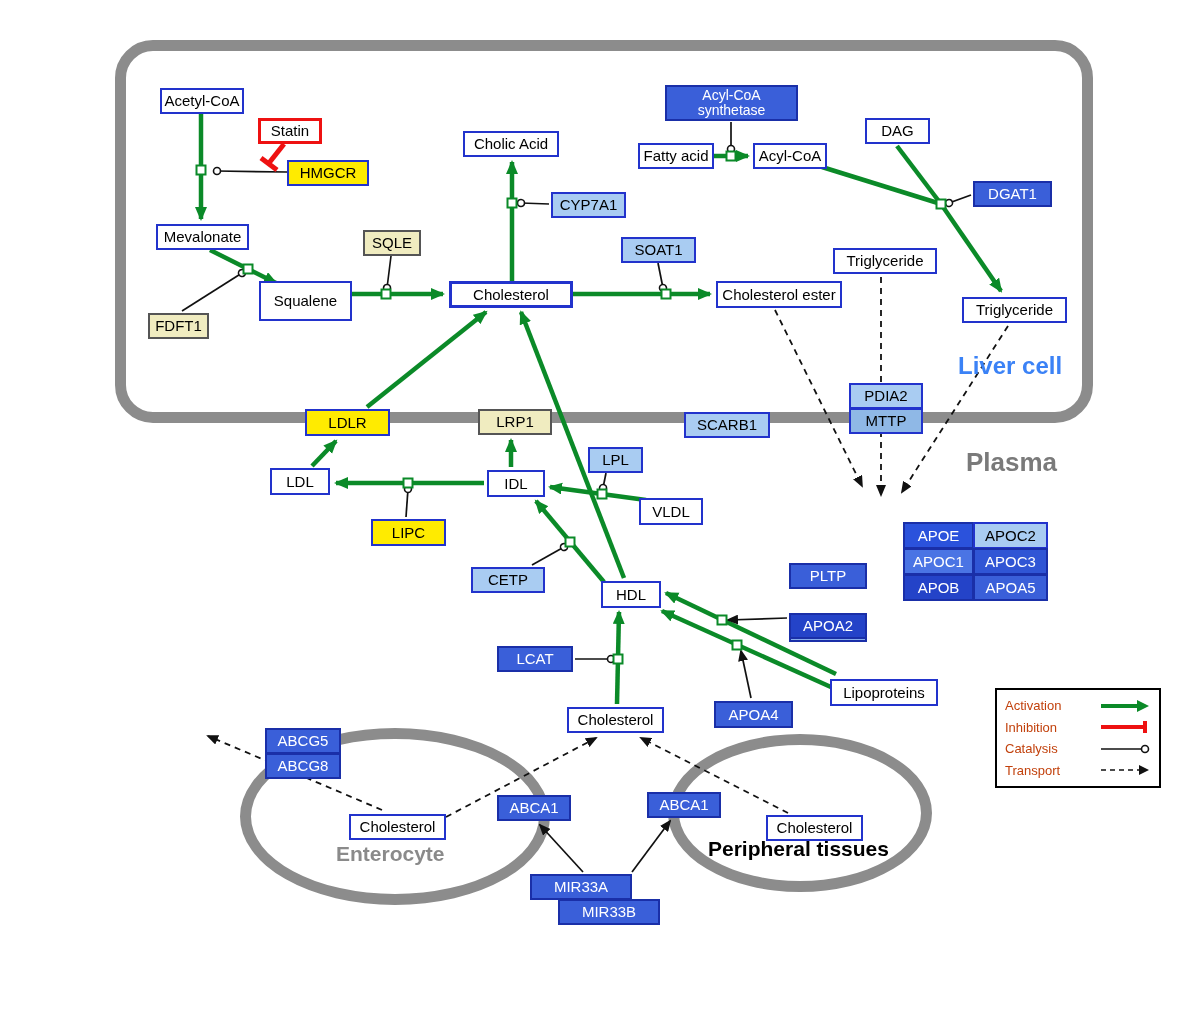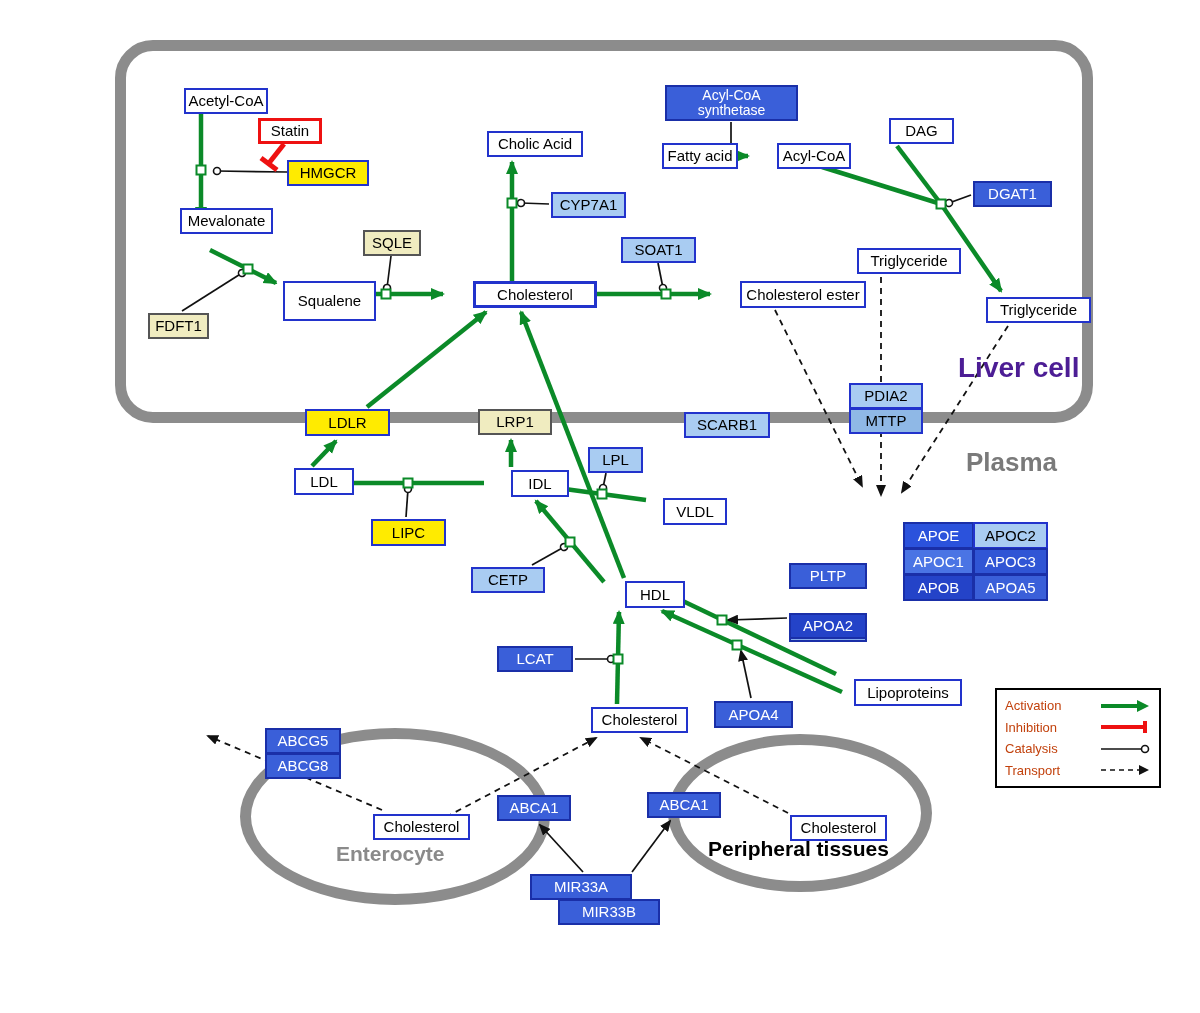--- a/index.html
+++ b/index.html
@@ -4,21 +4,21 @@
 <style>
   html,body{margin:0;padding:0;background:#fff;}
   .canvas{position:relative;width:1200px;height:1013px;background:#fff;
           font-family:"Liberation Sans",sans-serif;overflow:hidden;}
   .compartment{position:absolute;border:11px solid #8C8C8C;background:transparent;z-index:1;box-sizing:border-box;}
   .liver{border-radius:38px;}
   .ellipse{border-radius:50%;}
   #edges{position:absolute;left:0;top:0;z-index:2;pointer-events:none;}
   .node{position:absolute;display:flex;align-items:center;justify-content:center;
         font-size:15px;text-align:center;z-index:3;box-sizing:border-box;line-height:1.05;cursor:pointer;}
-  .met{background:#fff;border:2px solid #2233CC;color:#000;margin-left:24px;}
+  .met{background:#fff;border:2px solid #2233CC;color:#000;}
   .met-hub{border-width:3px;}
   .enz-lb{background:#A9CCF2;border:2px solid #2233CC;color:#000;}
   .enz-b{background:#3A5FD9;border:2px solid #1A2FA8;color:#fff;}
   .enz-y{background:#FFEB00;border:2px solid #2233CC;color:#000;}
   .enz-py{background:#F0ECC0;border:2px solid #555;color:#000;}
   .drug{background:#fff;border:3px solid #EE1111;color:#000;}
   .clabel{position:absolute;font-weight:bold;color:#6E6E6E;z-index:3;white-space:nowrap;}
   .legend{position:absolute;left:995px;top:688px;width:166px;height:100px;border:2px solid #000;
           background:#fff;z-index:4;display:flex;flex-direction:column;justify-content:space-around;
           padding:5px 8px;box-sizing:border-box;}
@@ -113,29 +113,29 @@
       <rect x="936.5" y="199.5" width="9" height="9"></rect>
       <rect x="403.5" y="478.5" width="9" height="9"></rect>
       <rect x="597.5" y="489.5" width="9" height="9"></rect>
       <rect x="565.5" y="537.5" width="9" height="9"></rect>
       <rect x="613.5" y="654.5" width="9" height="9"></rect>
       <rect x="717.5" y="615.5" width="9" height="9"></rect>
       <rect x="732.5" y="640.5" width="9" height="9"></rect>
     </g>
   </svg>
 
-  <div class="clabel" style="left:958px;top:352px;font-size:28px;color:#4c1d95">Liver cell</div>
+  <div class="clabel" style="left:958px;top:352px;font-size:24px;color:#3b82f6">Liver cell</div>
   <div class="clabel" style="left:966px;top:447px;font-size:26px;color:#7A7A7A">Plasma</div>
   <div class="clabel" style="left:336px;top:842px;font-size:21px;color:#8A8A8A">Enterocyte</div>
   <div class="clabel" style="left:708px;top:837px;font-size:21px;color:#000000">Peripheral tissues</div>
 
   <div class="node met" style="left:160px;top:88px;width:84px;height:26px">Acetyl-CoA</div>
   <div class="node drug" style="left:258px;top:118px;width:64px;height:26px">Statin</div>
   <div class="node enz-y" style="left:287px;top:160px;width:82px;height:26px">HMGCR</div>
-  <div class="node met" style="left:156px;top:208px;width:93px;height:26px">Mevalonate</div>
+  <div class="node met" style="left:156px;top:224px;width:93px;height:26px">Mevalonate</div>
   <div class="node enz-py" style="left:363px;top:230px;width:58px;height:26px">SQLE</div>
   <div class="node met" style="left:259px;top:281px;width:93px;height:40px">Squalene</div>
   <div class="node enz-py" style="left:148px;top:313px;width:61px;height:26px">FDFT1</div>
   <div class="node met" style="left:463px;top:131px;width:96px;height:26px">Cholic Acid</div>
   <div class="node enz-lb" style="left:551px;top:192px;width:75px;height:26px">CYP7A1</div>
   <div class="node met met-hub" style="left:449px;top:281px;width:124px;height:27px">Cholesterol</div>
   <div class="node enz-lb" style="left:621px;top:237px;width:75px;height:26px">SOAT1</div>
   <div class="node met" style="left:716px;top:281px;width:126px;height:27px">Cholesterol ester</div>
   <div class="node enz-b" style="left:665px;top:85px;width:133px;height:36px;font-size:14px">Acyl-CoA synthetase</div>
   <div class="node met" style="left:638px;top:143px;width:76px;height:26px">Fatty acid</div>

